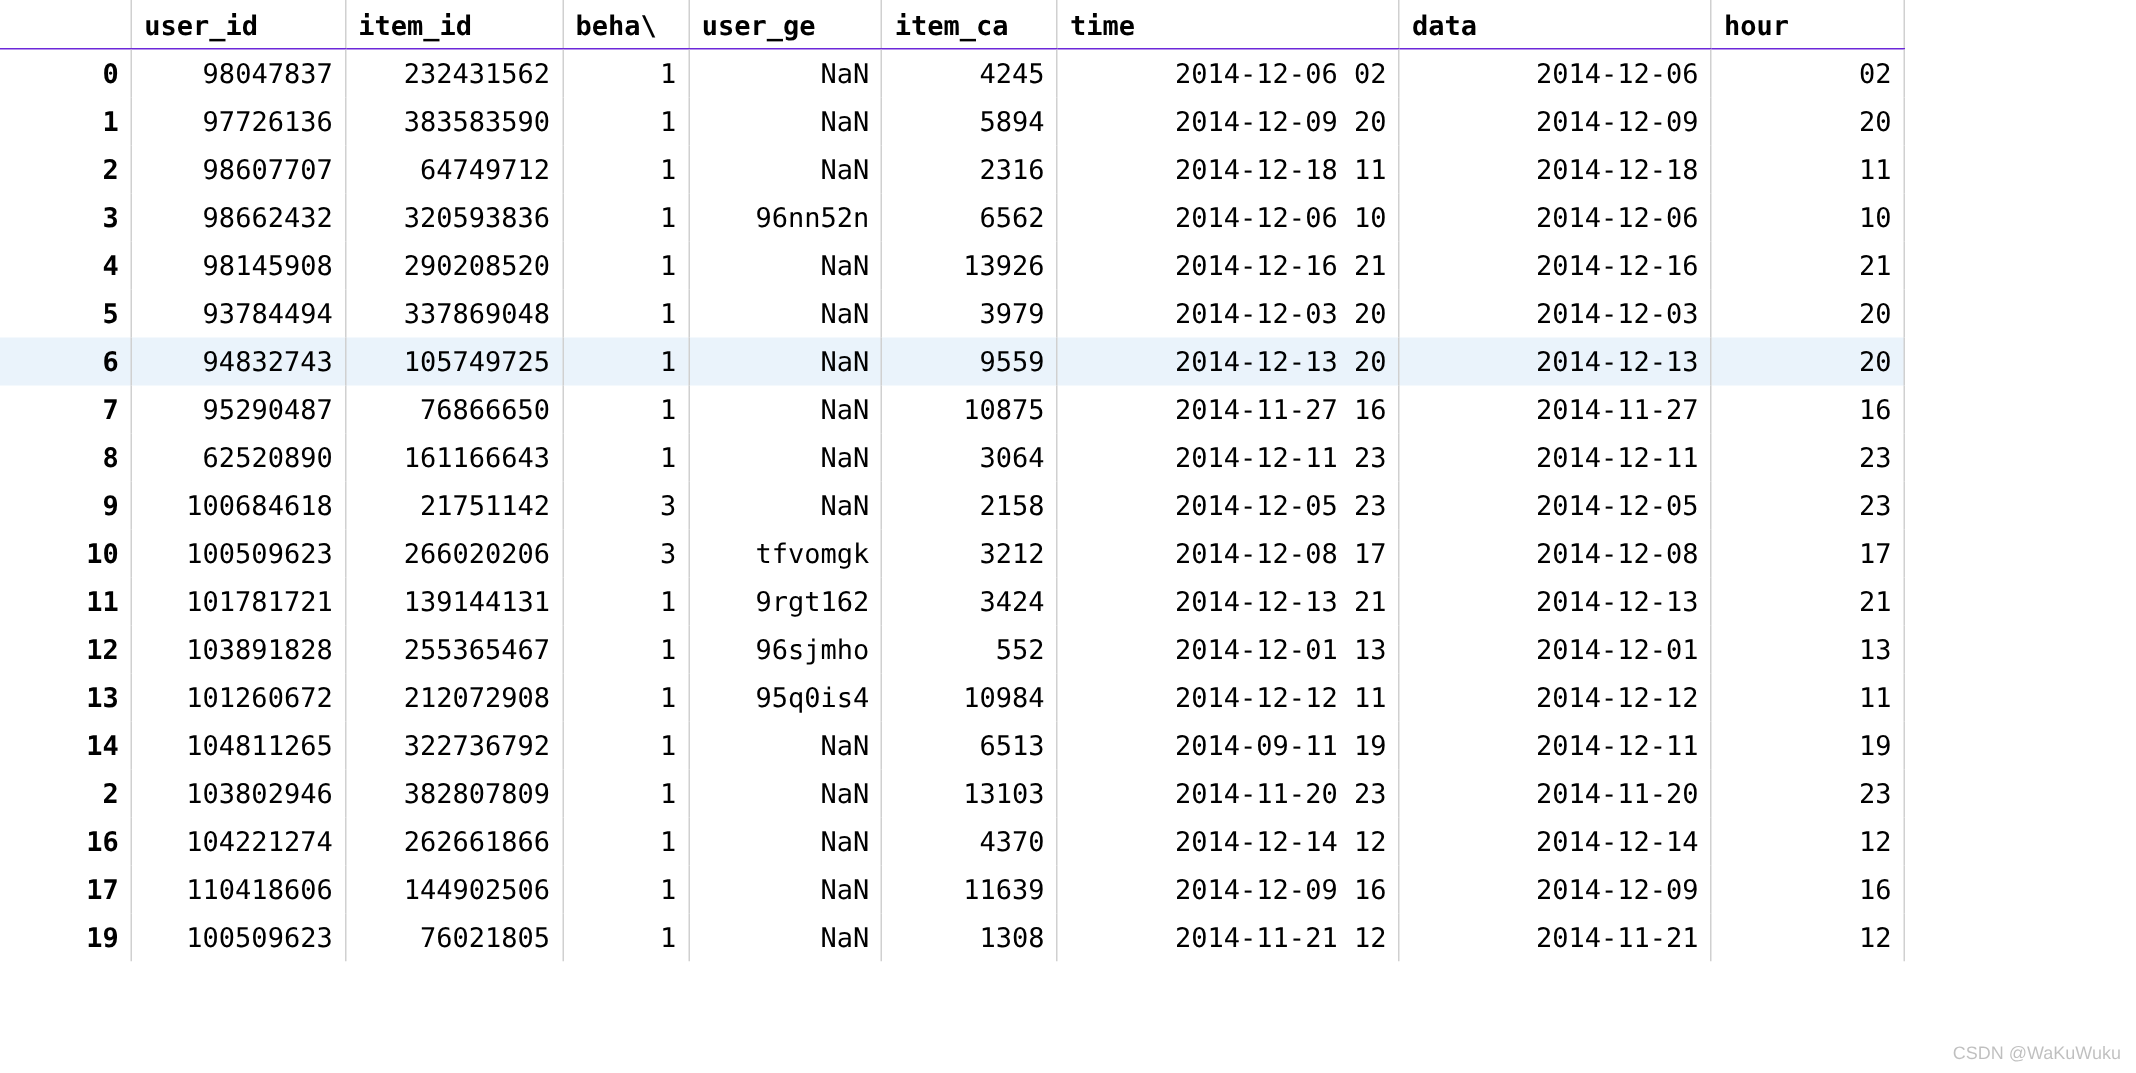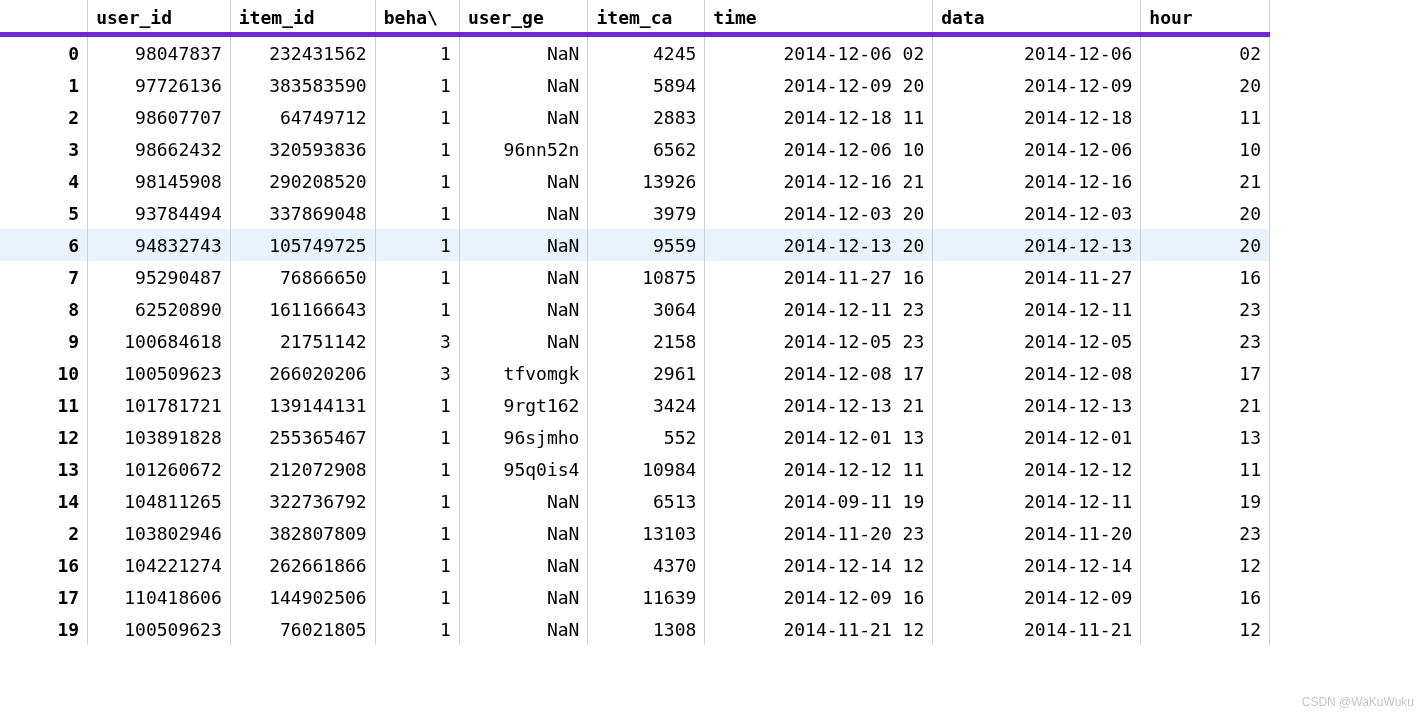--- a/index.html
+++ b/index.html
@@ -19,21 +19,21 @@
   .dataframe th, .dataframe td {
     padding: 4px 8px;
     text-align: right;
     font-weight: normal;
     border: none;
     height: 24px;
     white-space: pre;
   }
   .dataframe thead th {
     font-weight: bold;
-    border-bottom: 5px solid #6d28d9;
+    border-bottom: 1px solid #6d28d9;
     border-right: 1px solid #d0d0d0;
     text-align: left;
     vertical-align: bottom;
   }
   .dataframe thead th.idx-head {
     border-right: 1px solid #d0d0d0;
   }
   .dataframe tbody th {
     font-weight: bold;
     border-right: 1px solid #d0d0d0;
@@ -115,21 +115,21 @@
         <td>2014-12-09 20</td>
         <td>2014-12-09</td>
         <td>20</td>
       </tr>
       <tr>
         <th>2</th>
         <td>98607707</td>
         <td>64749712</td>
         <td>1</td>
         <td>NaN</td>
-        <td>2883</td>
+        <td>2316</td>
         <td>2014-12-18 11</td>
         <td>2014-12-18</td>
         <td>11</td>
       </tr>
       <tr>
         <th>3</th>
         <td>98662432</td>
         <td>320593836</td>
         <td>1</td>
         <td>96nn52n</td>
@@ -203,21 +203,21 @@
         <td>2014-12-05 23</td>
         <td>2014-12-05</td>
         <td>23</td>
       </tr>
       <tr>
         <th>10</th>
         <td>100509623</td>
         <td>266020206</td>
         <td>3</td>
         <td>tfvomgk</td>
-        <td>2961</td>
+        <td>3212</td>
         <td>2014-12-08 17</td>
         <td>2014-12-08</td>
         <td>17</td>
       </tr>
       <tr>
         <th>11</th>
         <td>101781721</td>
         <td>139144131</td>
         <td>1</td>
         <td>9rgt162</td>

